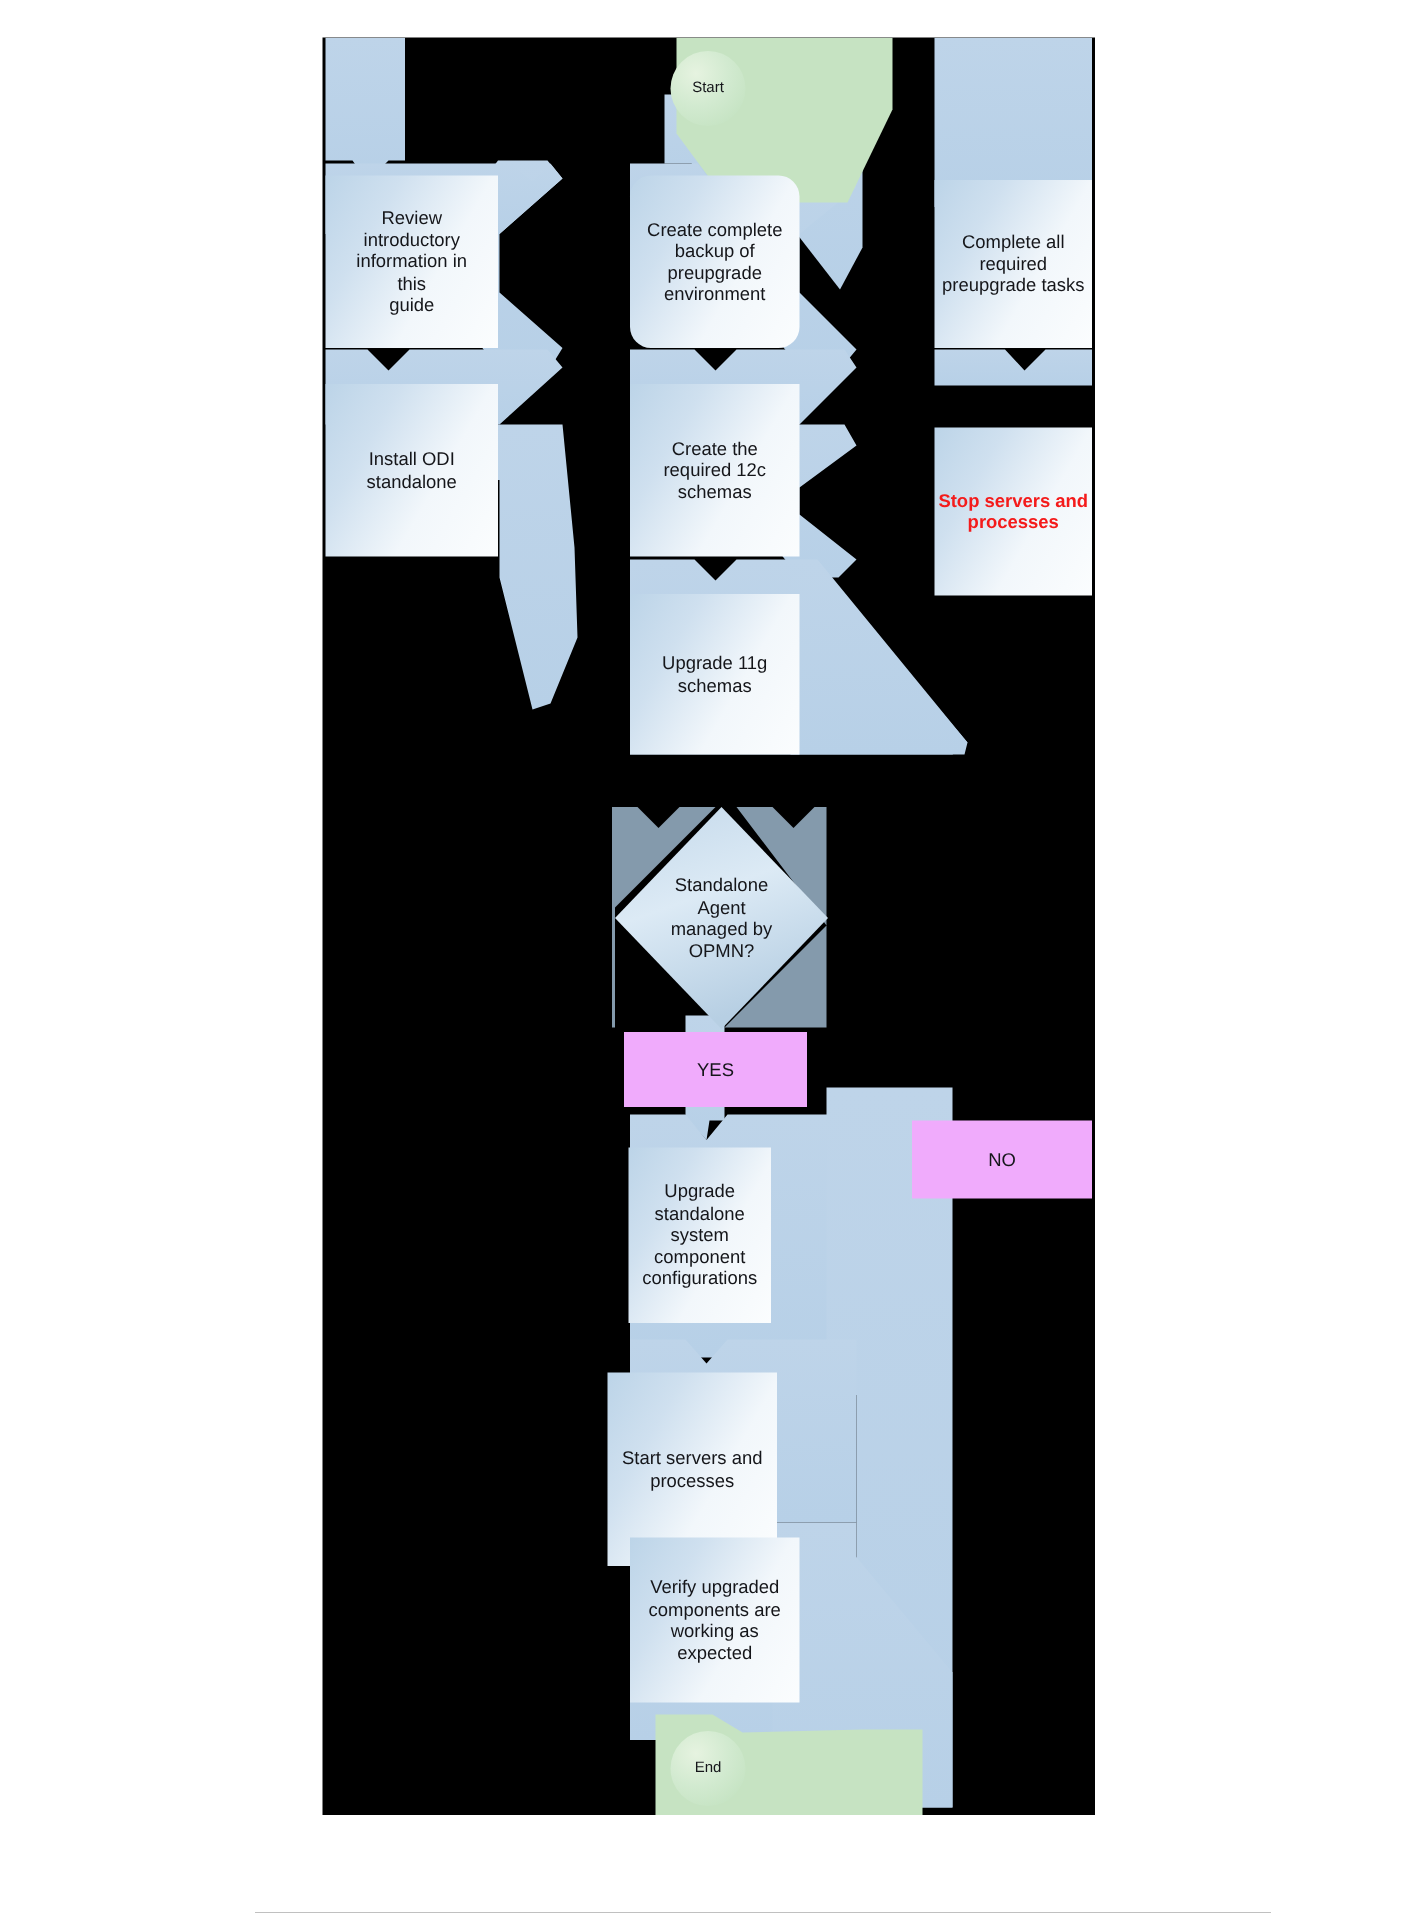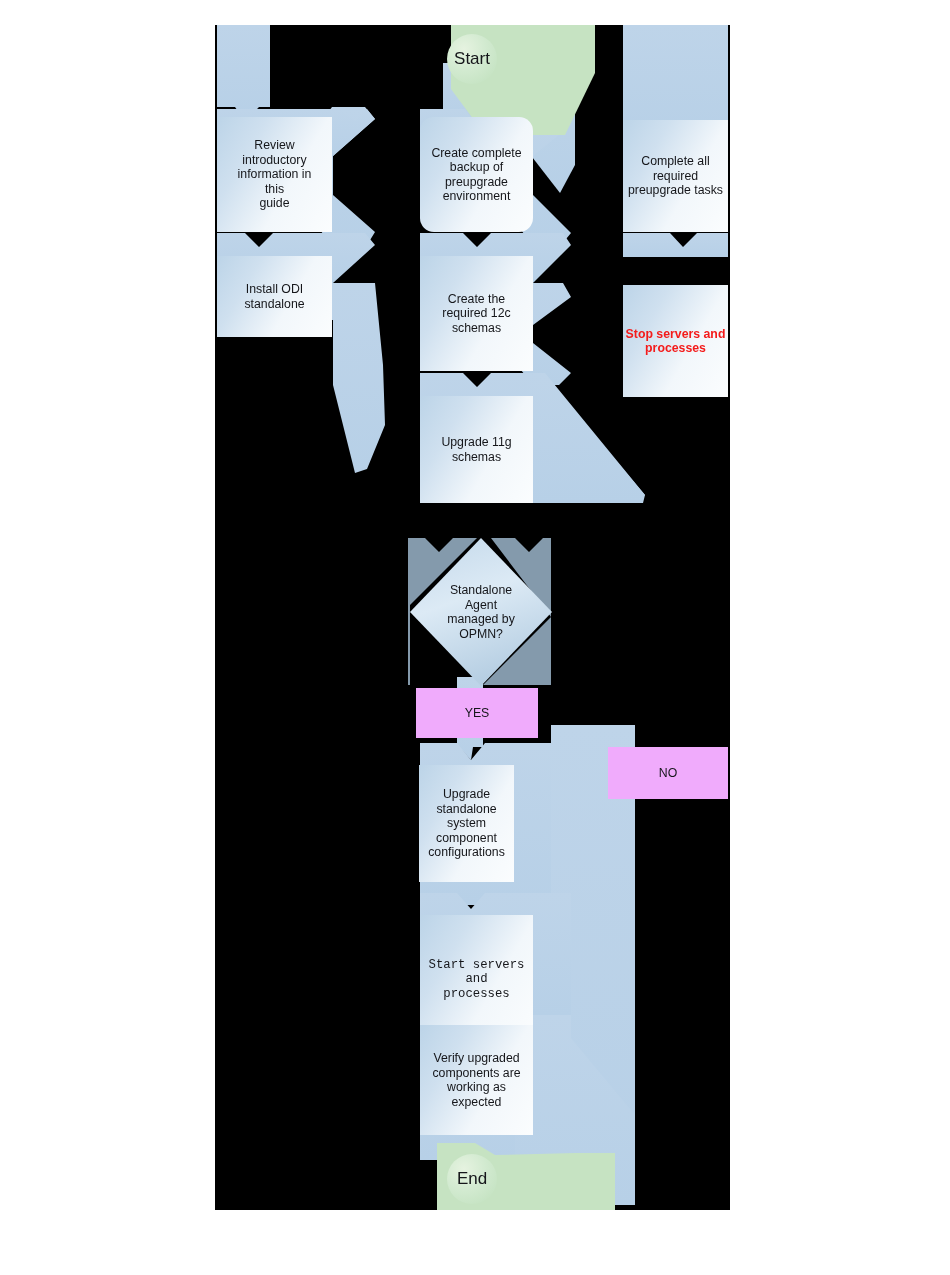--- a/index.html
+++ b/index.html
@@ -47,21 +47,21 @@
     z-index: 5;
   }
   .process {
     background: linear-gradient(120deg, #bcd4e8 0%, #cfe0ef 28%, #f2f7fb 62%, #fbfdfe 100%);
     font-size: 12.3px;
   }
   .process.alert { color: #f41b1b; font-weight: 600; }
   .terminator {
     border-radius: 50%;
     background: radial-gradient(circle at 34% 30%, #e6f3e0 0%, #d2ead0 45%, #bfe0bc 100%);
-    font-size: 17px;
+    font-size: 10px;
     z-index: 7;
   }
   .label-chip {
     position: absolute;
     background: #f0abfc;
     color: #15161a;
     font-size: 12.3px;
     display: flex;
     align-items: center;
     justify-content: center;
@@ -158,21 +158,21 @@
     </div>
 
     <div class="node process" style="left:205px; top:92px; width:113px; height:115px;border-radius:14px;">
       <span class="multiline">Create complete<br>backup of<br>preupgrade<br>environment</span>
     </div>
 
     <div class="node process" style="left:408px; top:95px; width:105px; height:112px;">
       <span class="multiline">Complete all<br>required<br>preupgrade tasks</span>
     </div>
 
-    <div class="node process" style="left:2px; top:231px; width:115px; height:81px;">
+    <div class="node process" style="left:2px; top:231px; width:115px; height:115px;">
       <span class="multiline">Install ODI<br>standalone</span>
     </div>
 
     <div class="node process" style="left:205px; top:231px; width:113px; height:115px;">
       <span class="multiline">Create the<br>required 12c<br>schemas</span>
     </div>
 
     <div class="node process alert" style="left:408px; top:232px; width:105px; height:112px;margin-top:28px;">
       <span class="multiline">Stop servers and<br>processes</span>
     </div>
@@ -202,21 +202,21 @@
     </div>
 
     <div class="label-chip" style="left:393px; top:722px; width:120px; height:52px;">
       <span>NO</span>
     </div>
 
     <div class="node process" style="left:204px; top:740px; width:95px; height:117px;">
       <span class="multiline">Upgrade<br>standalone<br>system<br>component<br>configurations</span>
     </div>
 
-    <div class="node process" style="left:205px; top:890px; width:113px; height:129px;font-family:Liberation Mono, monospace;">
+    <div class="node process" style="left:190px; top:890px; width:113px; height:129px;">
       <span class="multiline">Start servers and<br>processes</span>
     </div>
 
     <div class="node process" style="left:205px; top:1000px; width:113px; height:110px;">
       <span class="multiline">Verify upgraded<br>components are<br>working as<br>expected</span>
     </div>
 
     <div class="node terminator" style="left:232px; top:1129px; width:50px; height:50px;">
       <span>End</span>
     </div>

